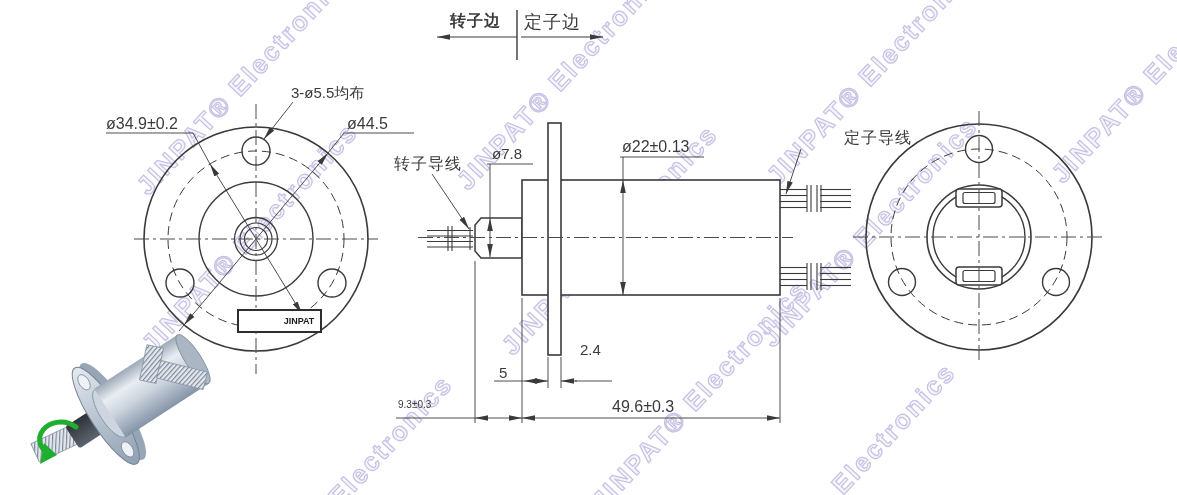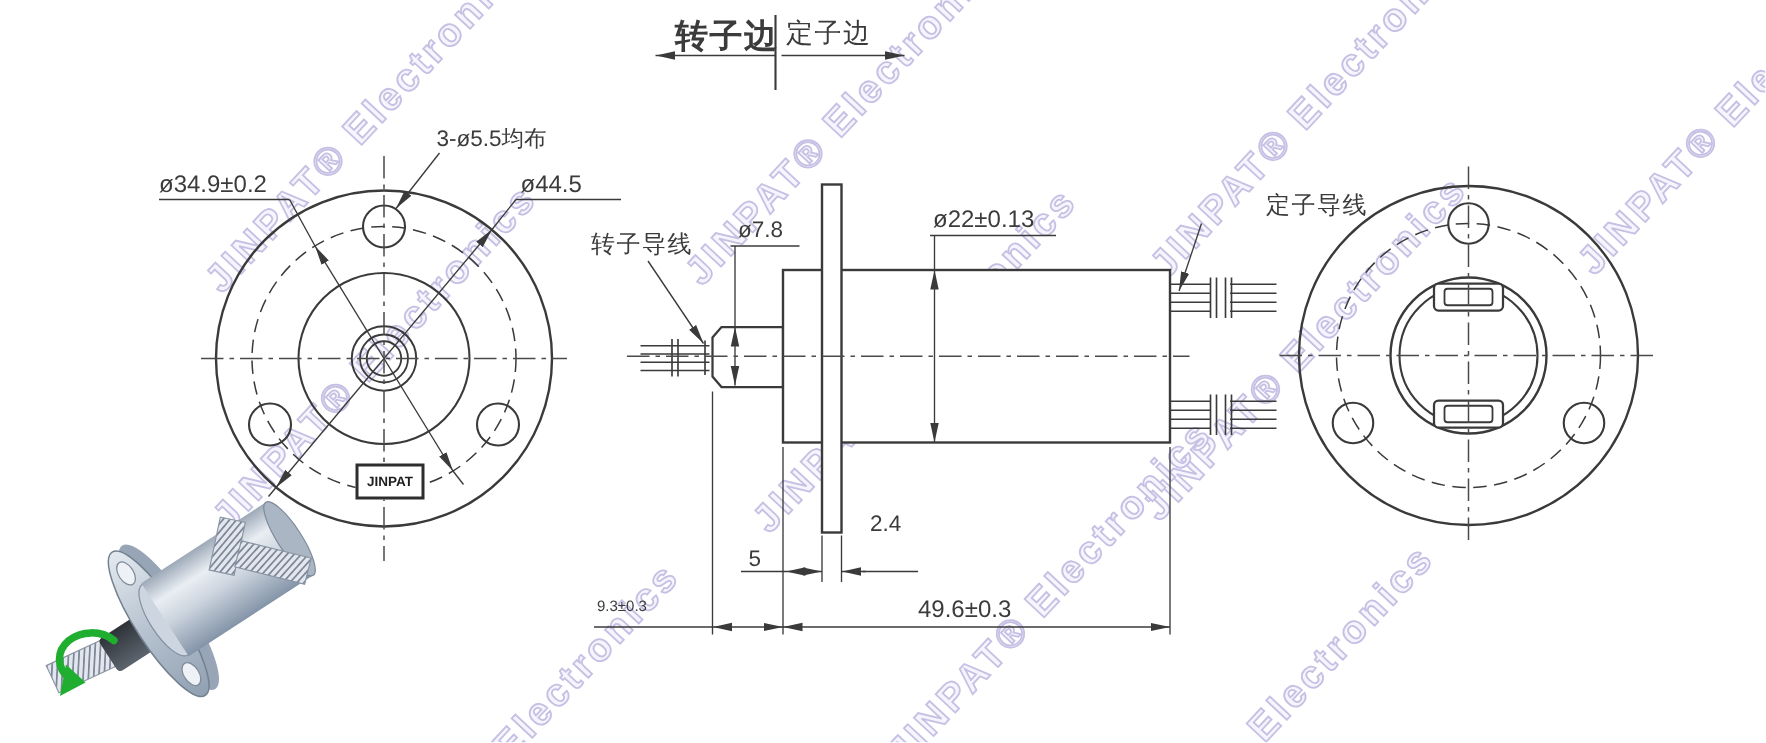--- a/index.html
+++ b/index.html
@@ -8,21 +8,21 @@
   .stage svg{position:absolute;left:0;top:0;}
   .wm-layer{position:absolute;left:0;top:0;width:100%;height:100%;pointer-events:none;}
   .wm{position:absolute;transform:translate(-50%,-50%) rotate(-47deg);
       font-weight:bold;font-size:26px;letter-spacing:2.5px;white-space:nowrap;
       color:#f6f4fc;-webkit-text-stroke:1.2px #c6c0e4;}
   .lbl{position:absolute;color:#3b3b3b;white-space:nowrap;line-height:1;}
   .cjk{letter-spacing:1px;}
   .logo-box{position:absolute;left:237px;top:309px;width:42px;height:20px;
             border:2px solid #2e2e2e;background:#ffffff;display:flex;
             align-items:center;justify-content:center;
-            font-weight:bold;font-size:9px;letter-spacing:0;color:#1d1d1d;}
+            font-weight:bold;font-size:9px;letter-spacing:0;color:#1d1d1d;padding-left:39px;}
 </style>
 </head>
 <body>
 
 <div class="stage">
 
   <div class="wm-layer">
     <span class="wm" style="left:245px;top:80px">JINPAT® Electronics</span>
     <span class="wm" style="left:565px;top:75px">JINPAT® Electronics</span>
     <span class="wm" style="left:875px;top:70px">JINPAT® Electronics</span>
@@ -205,21 +205,21 @@
         <rect x="31" y="-29" width="99" height="58" fill="url(#gCyl)"></rect>
         <ellipse cx="130" cy="0" rx="8" ry="29" fill="#aab6c4" stroke="#7d899a" stroke-width="0.8"></ellipse>
       </g>
       <rect x="143" y="346" width="17" height="36" fill="url(#hatch)" stroke="#8a95a5" stroke-width="0.8" transform="rotate(12 151 364)"></rect>
       <rect x="158" y="366" width="48" height="18" fill="url(#hatch)" stroke="#8a95a5" stroke-width="0.8" transform="rotate(14 182 375)"></rect>
       <path d="M 76,427 A 17,14 0 1 0 46,452" stroke="#1fae2f" stroke-width="5" fill="none" stroke-linecap="round"></path>
       <polygon points="40,464 57,455 44,443" fill="#1fae2f"></polygon>
     </g>
   </svg>
 
-  <div class="lbl cjk" style="left:450px;top:13px;font-size:22px;font-weight:bold">转子边</div>
+  <div class="lbl cjk" style="left:450px;top:13px;font-size:16px;font-weight:bold">转子边</div>
   <div class="lbl cjk" style="left:524px;top:13px;font-size:18px;font-weight:normal">定子边</div>
 
   <div class="lbl" style="left:291px;top:85px;font-size:15px">3-ø5.5均布</div>
   <div class="lbl" style="left:106px;top:116px;font-size:16px">ø34.9±0.2</div>
   <div class="lbl" style="left:347px;top:116px;font-size:16px">ø44.5</div>
 
   <div class="lbl cjk" style="left:394px;top:156px;font-size:16px">转子导线</div>
   <div class="lbl cjk" style="left:844px;top:130px;font-size:16px">定子导线</div>
   <div class="lbl" style="left:492px;top:146px;font-size:15px">ø7.8</div>
   <div class="lbl" style="left:622px;top:139px;font-size:16px">ø22±0.13</div>

